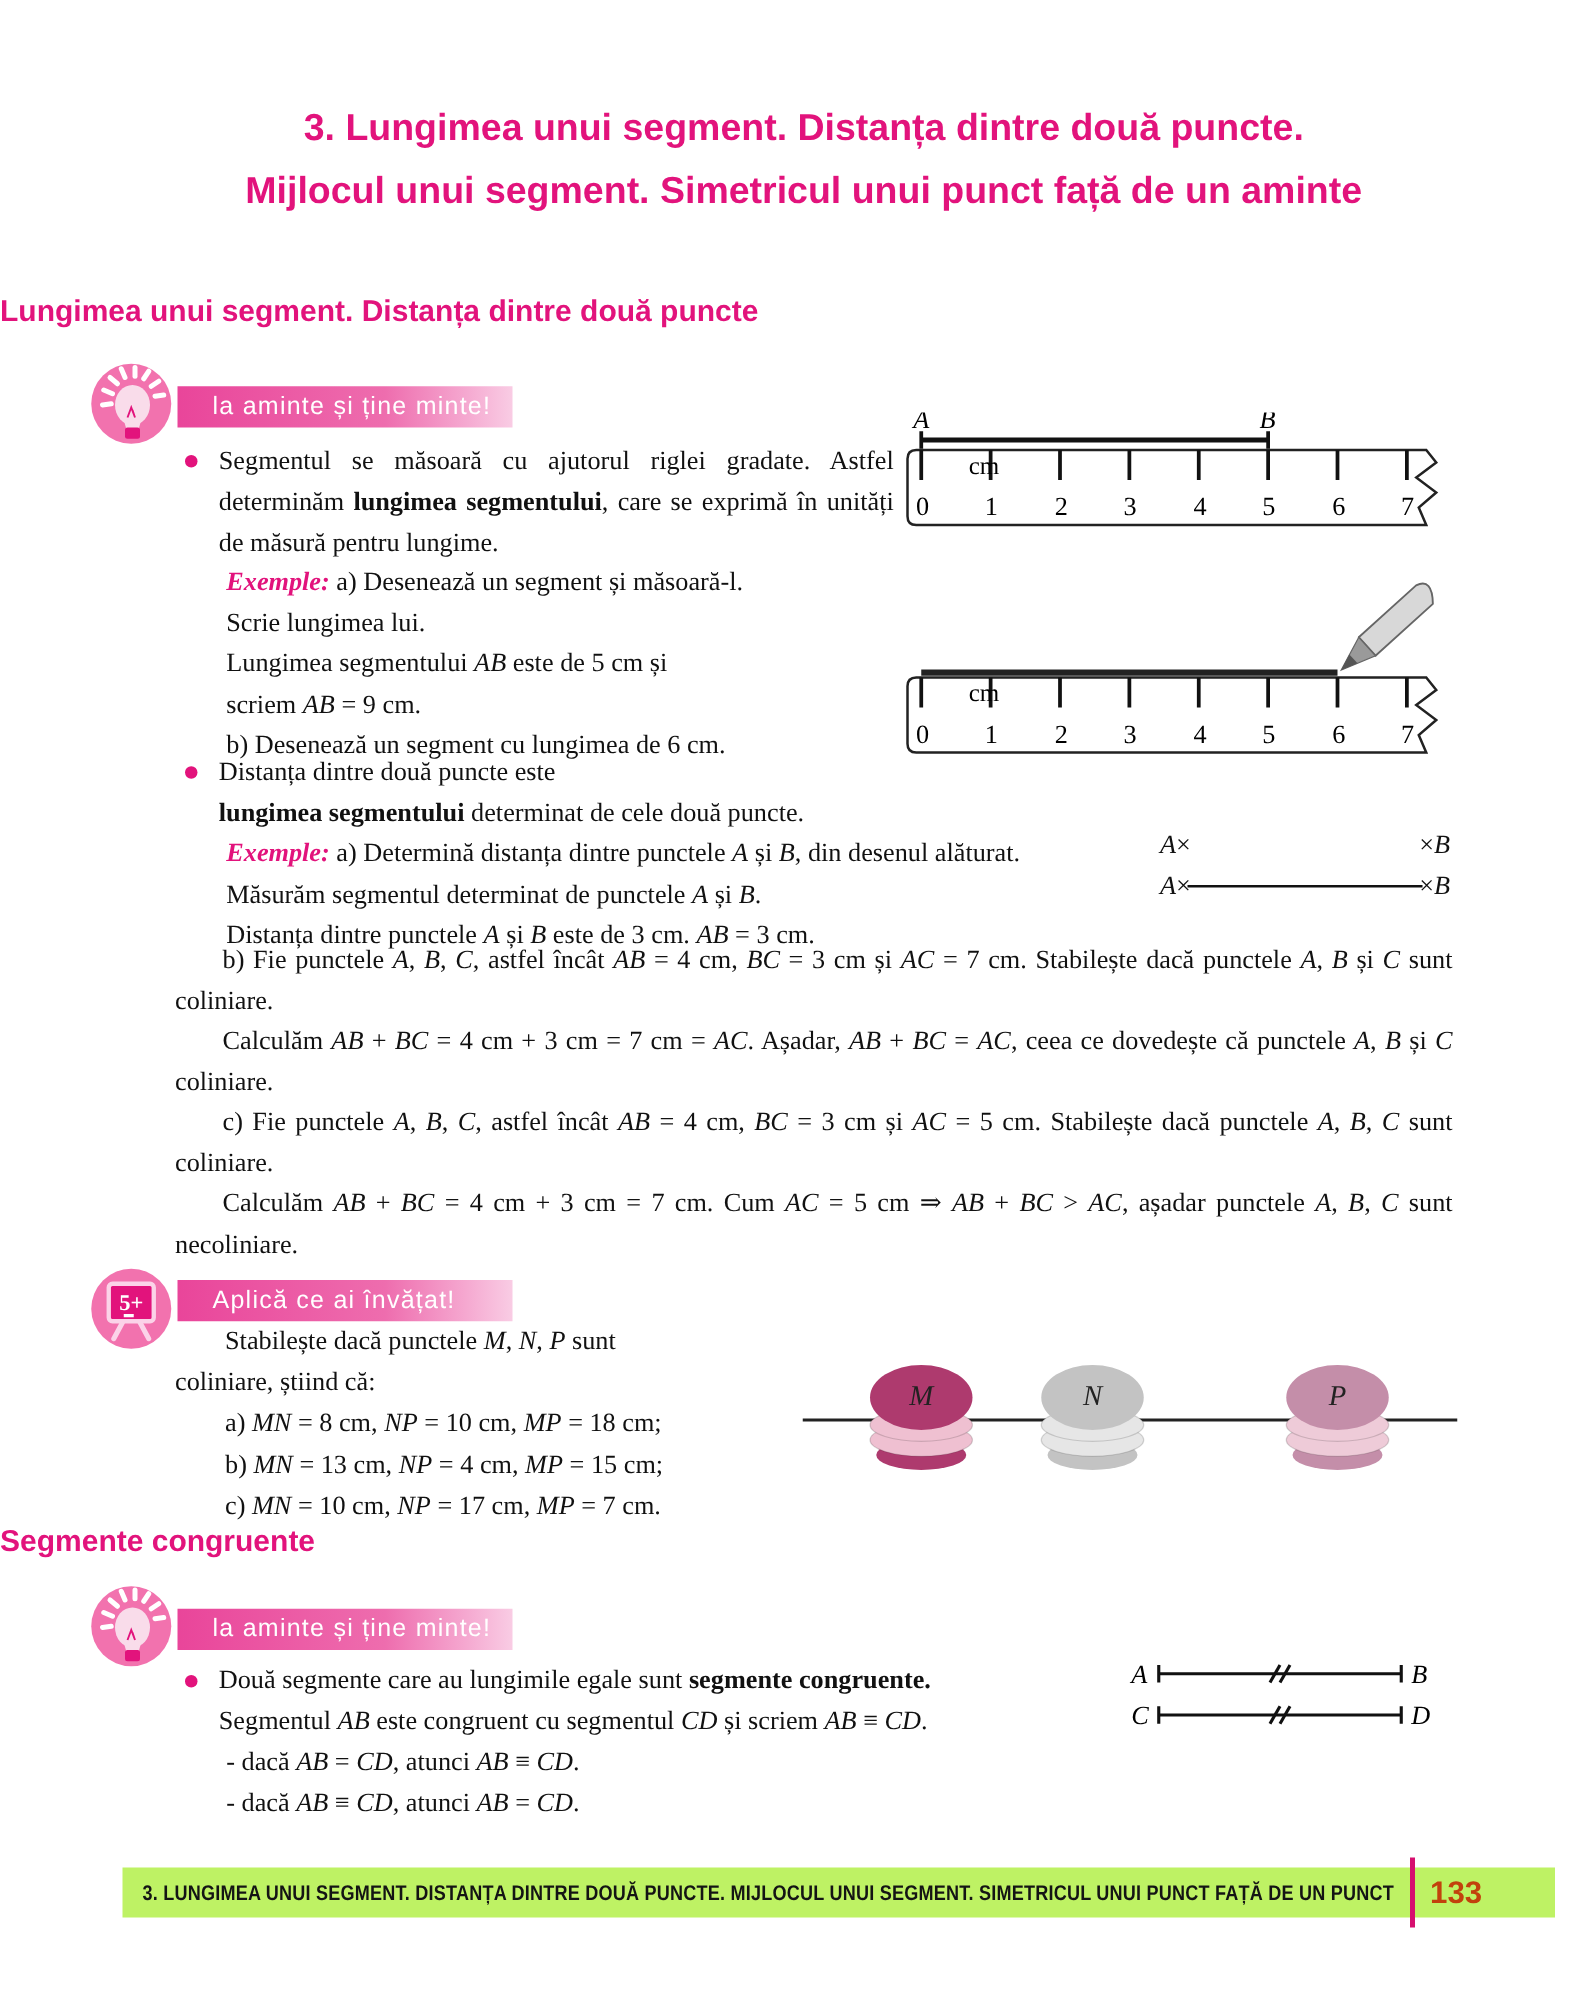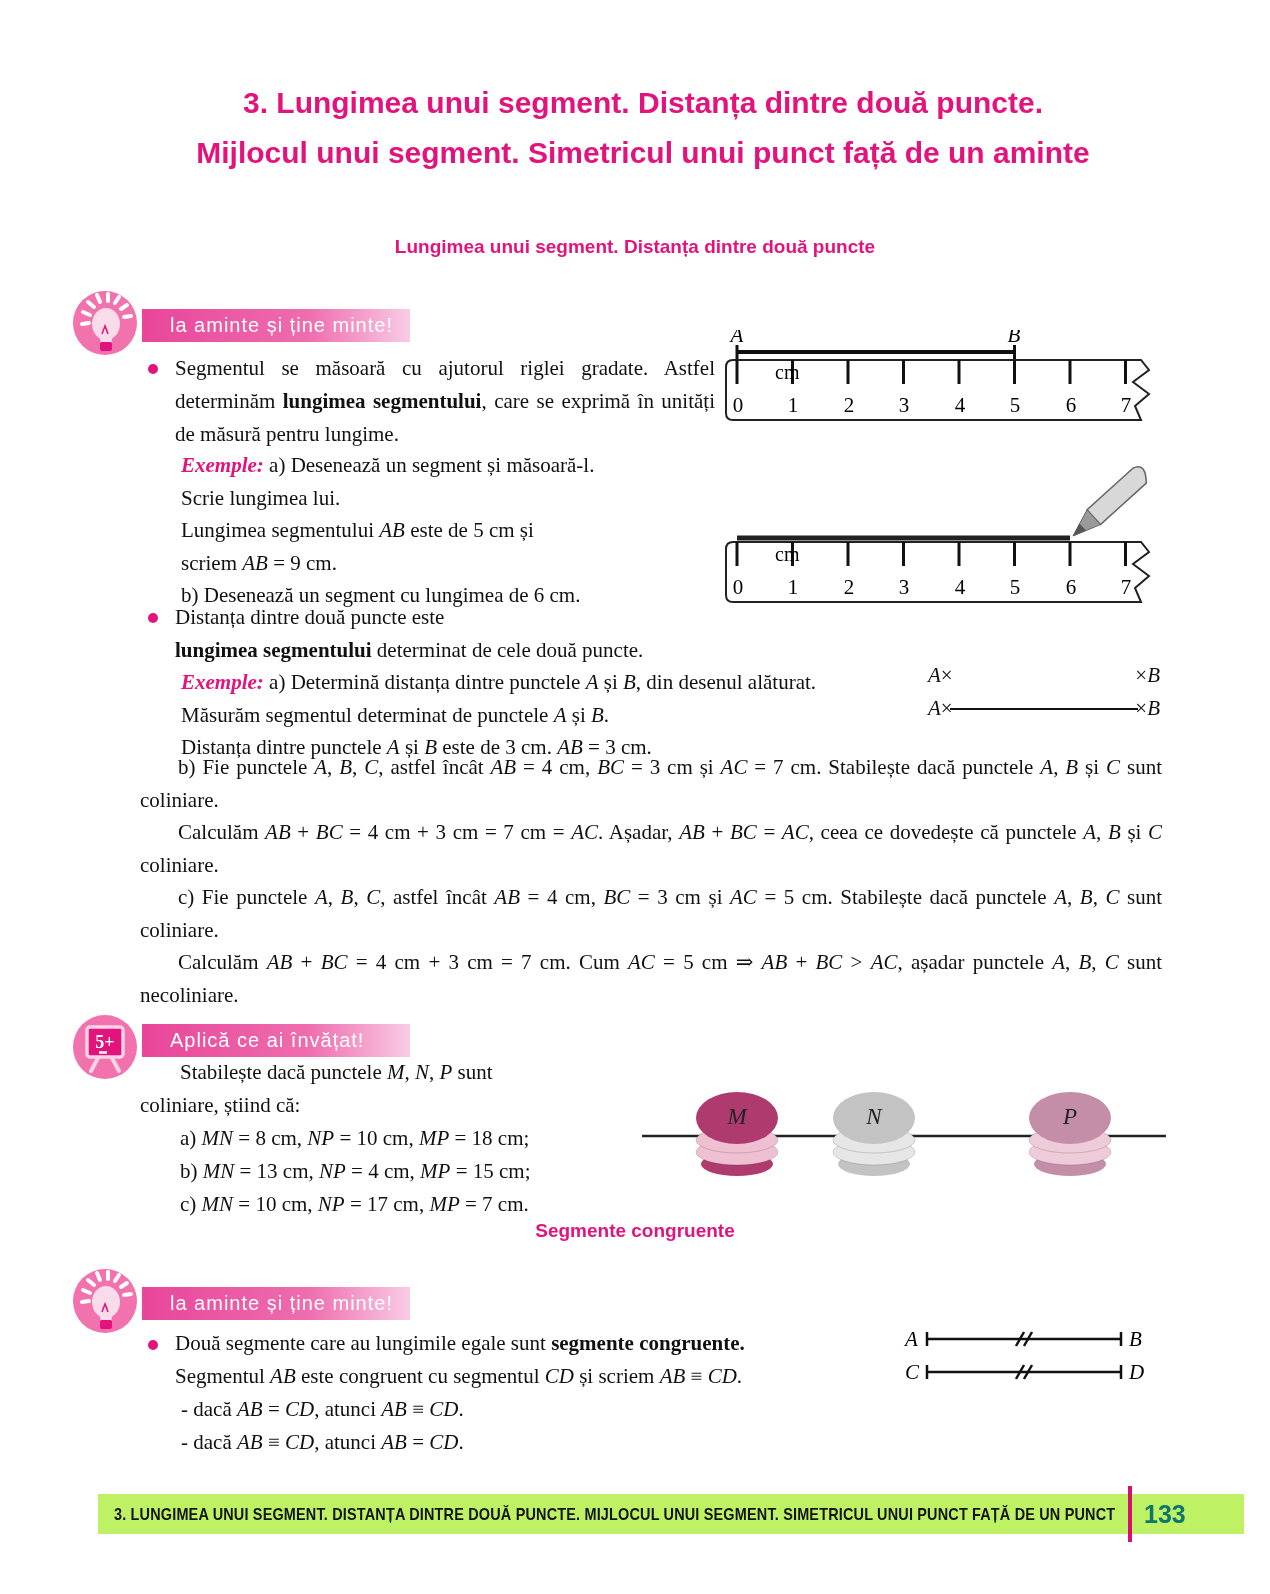--- a/index.html
+++ b/index.html
@@ -3,22 +3,22 @@
 <meta charset="utf-8">
 <style>
   html,body{margin:0;padding:0;background:#fff;}
   .page{position:relative;width:1270px;height:1594px;background:#fff;overflow:hidden;
         font-family:"Liberation Serif","DejaVu Serif",serif;font-size:21px;color:#111;}
 
   
   .page-title{position:absolute;top:78px;left:0;right:0;text-align:center;
     font-family:"Liberation Sans","DejaVu Sans",sans-serif;font-weight:700;font-size:30px;
     color:#e2137c;line-height:50px;padding-left:16px;}
-  .section-heading{position:absolute;left:0;right:0;text-align:center;
-    font-family:"Liberation Sans","DejaVu Sans",sans-serif;font-weight:700;font-size:19px;color:#e2137c;}
+  .section-heading{position:absolute;left:0;right:0;text-align:left;
+    font-family:"Liberation Sans","DejaVu Sans",sans-serif;font-weight:700;font-size:24px;color:#e2137c;}
   #h1{top:236px;} #h2{top:1220px;}
 
   
   .badge-icon{position:absolute;width:66px;height:66px;z-index:2;}
   .banner{position:absolute;height:33px;box-sizing:border-box;padding-left:28px;
     background:linear-gradient(90deg,#e9459a 0%,#ee6dae 62%,#f5a8d0 86%,#f9cce4 100%);
     color:#fff;font-family:"Liberation Sans","DejaVu Sans",sans-serif;font-size:20px;
     letter-spacing:1px;line-height:32px;white-space:nowrap;}
   #banner1{left:142px;top:309px;width:268px;}
   #banner2{left:142px;top:1024px;width:268px;}
@@ -56,21 +56,21 @@
   #fig-macarons{left:642px;top:1072px;}
   #fig-congruent{left:903px;top:1320px;}
 
   
   .footer-bar{position:absolute;left:98px;top:1494px;width:1146px;height:40px;background:#bef264;}
   .footer-text{position:absolute;left:16px;top:0;height:40px;line-height:41px;white-space:nowrap;
     font-family:"Liberation Sans","DejaVu Sans",sans-serif;font-weight:700;font-size:17px;color:#141414;
     transform:scaleX(.85);transform-origin:left center;letter-spacing:.2px;}
   .footer-divider{position:absolute;left:1128px;top:1486px;width:4px;height:56px;background:#d6106f;}
   .footer-page{position:absolute;left:1144px;top:1494px;height:40px;line-height:41px;
-    font-family:"Liberation Sans","DejaVu Sans",sans-serif;font-weight:700;font-size:25px;color:#0f766e;}
+    font-family:"Liberation Sans","DejaVu Sans",sans-serif;font-weight:700;font-size:25px;color:#c2410c;}
 
   svg text{font-family:"Liberation Serif","DejaVu Serif",serif;}
   svg .it{font-style:italic;}
 </style>
 </head>
 <body>
 
 <div class="page">
 
   <div class="page-title">

